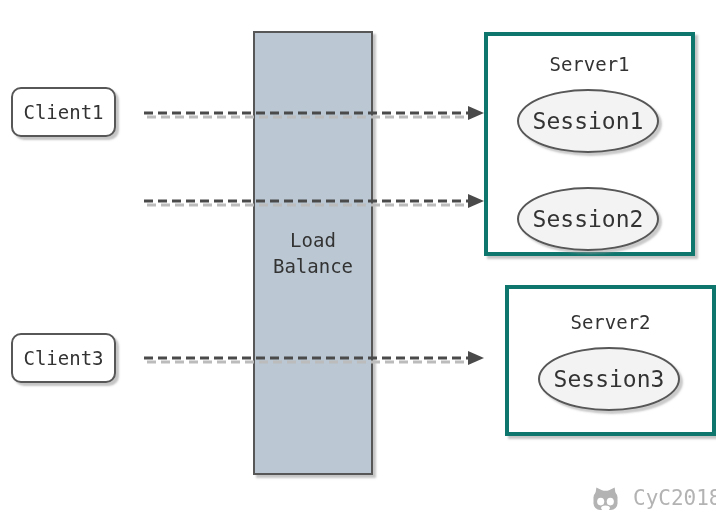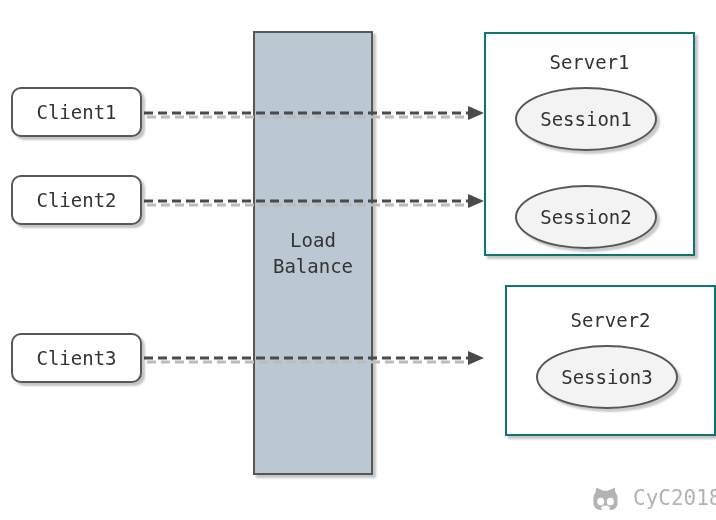--- a/index.html
+++ b/index.html
@@ -11,21 +11,21 @@
     width: 716px;
     height: 520px;
     background: #ffffff;
     overflow: hidden;
   }
 
   
   .client {
     position: absolute;
     left: 11px;
-    width: 131px;
+    width: 105px;
     height: 50px;
     background: #ffffff;
     border: 2px solid #575757;
     border-radius: 10px;
     box-shadow: 3px 3px 2px rgba(150,150,150,0.55);
     display: flex;
     align-items: center;
     justify-content: center;
     font-size: 19px;
   }
@@ -53,21 +53,21 @@
     font-size: 19px;
     line-height: 26px;
   }
 
   
   .server {
     position: absolute;
     left: 484px;
     width: 211px;
     background: #ffffff;
-    border: 2px solid #0f766e;
+    border: 4px solid #0f766e;
     box-shadow: 3px 3px 2px rgba(150,150,150,0.55);
   }
   .server.s1 { top: 32px; height: 224px; }
   .server.s2 { top: 285px; height: 151px; margin-left: 21px; }
   .server-title {
     text-align: center;
     font-size: 19px;
     line-height: 22px;
   }
   .s1 .server-title { margin-top: 17px; }
@@ -79,21 +79,21 @@
     left: 29px;
     width: 142px;
     height: 64px;
     background: #f3f3f3;
     border: 2px solid #575757;
     border-radius: 50%;
     box-shadow: 3px 3px 2px rgba(150,150,150,0.5);
     display: flex;
     align-items: center;
     justify-content: center;
-    font-size: 19px;
+    font-size: 23px;
   }
   .session.se1 { top: 53px; }
   .session.se2 { top: 151px; }
   .session.se3 { top: 58px; }
 
   
   .arrows {
     position: absolute;
     left: 0; top: 0;
     width: 716px;
@@ -117,23 +117,20 @@
   }
   .watermark-icon svg { display: block; }
 </style>
 </head>
 <body>
 
 <div class="canvas">
 
   <div class="client c1">
     <span>Client1</span>
-  </div>
-  <div class="client c2">
-    <span>Client2</span>
   </div>
   <div class="client c3">
     <span>Client3</span>
   </div>
 
   <div class="lb">
     <span class="lb-label">Load
 Balance</span>
   </div>
 

